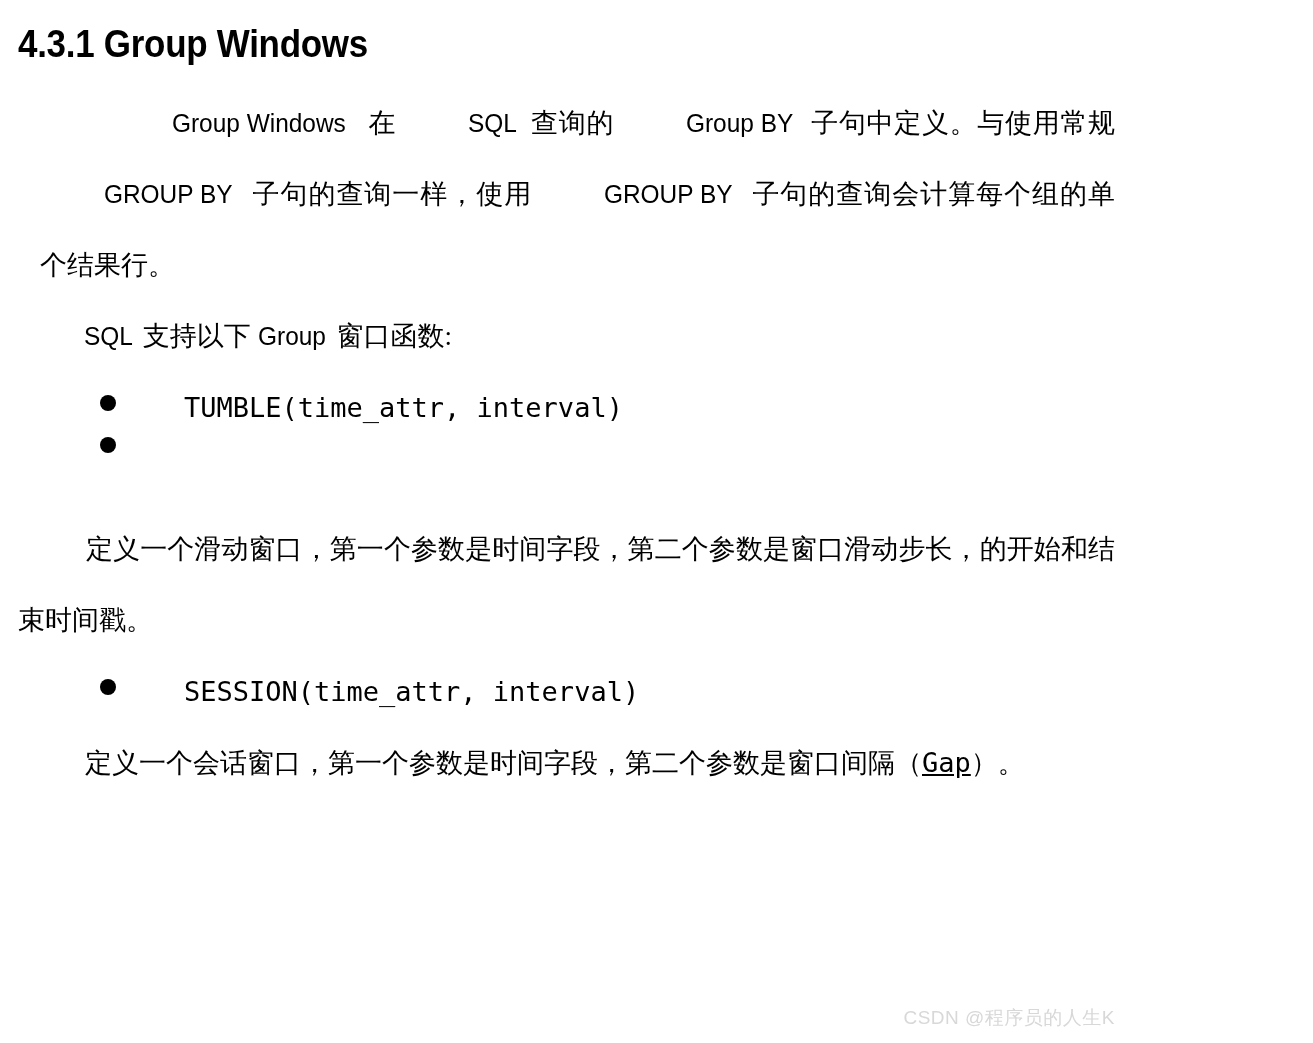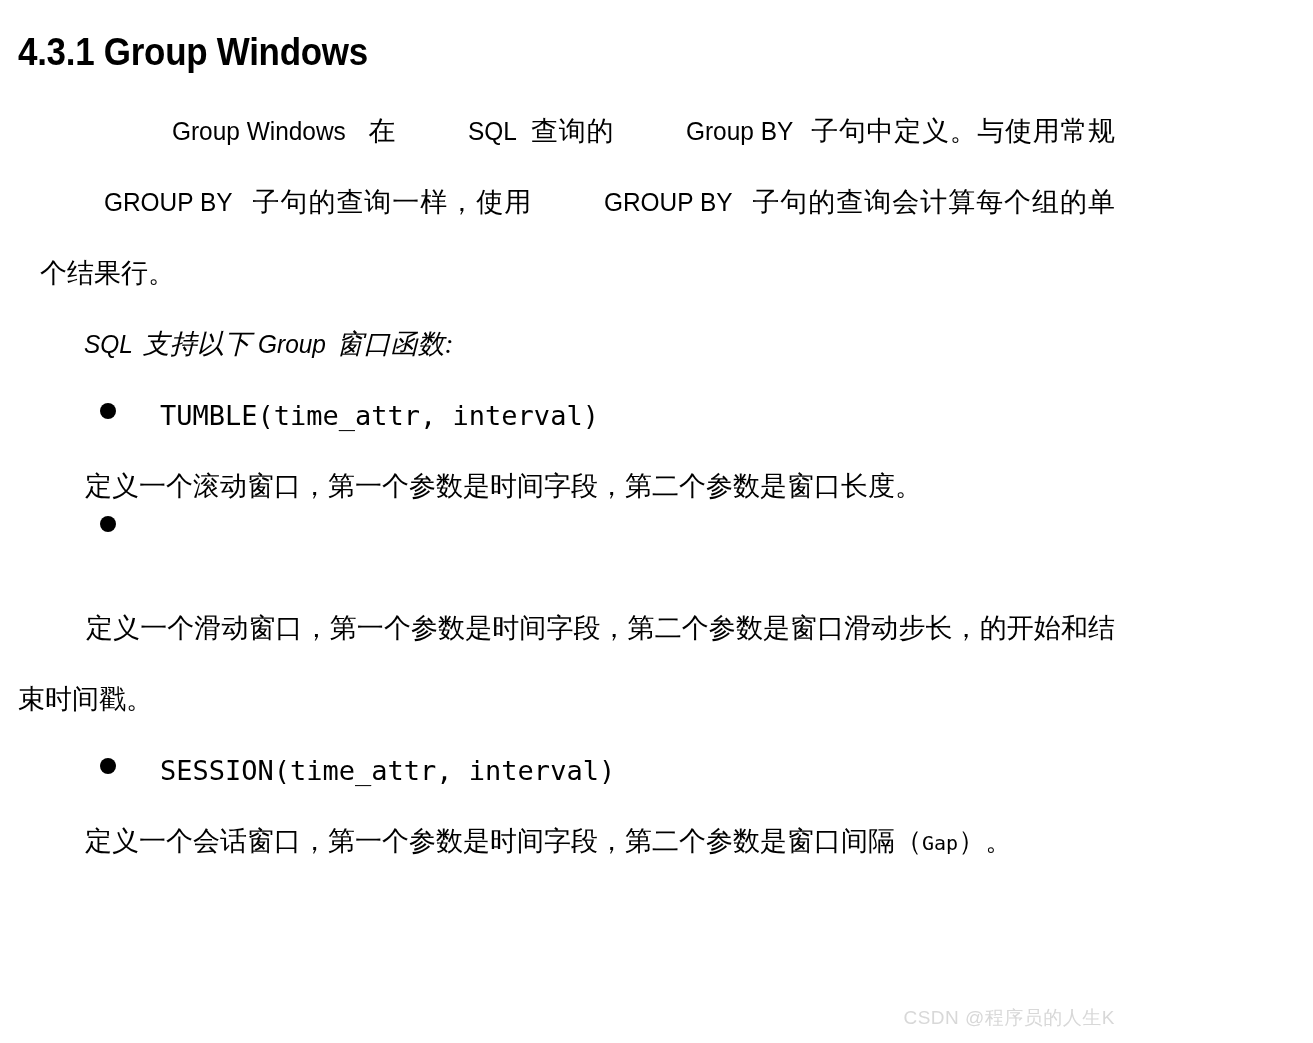--- a/index.html
+++ b/index.html
@@ -15,21 +15,21 @@
     font-family: "Liberation Serif", "DejaVu Serif", serif;
     color: #000000;
     -webkit-font-smoothing: antialiased;
   }
 
   .page {
     position: relative;
     width: 1131px;
     height: 1043px;
     box-sizing: border-box;
-    padding: 16px 16px 0 18px;
+    padding: 8px 16px 0 18px;
   }
 
   
   .doc-heading {
     font-family: "Liberation Sans", "DejaVu Sans", sans-serif;
     font-weight: bold;
     font-size: 38px;
     line-height: 44px;
     letter-spacing: -0.3px;
     margin: 0;
@@ -56,30 +56,31 @@
     transform: scaleX(0.94);
     display: inline-block;
     transform-origin: left center;
   }
 
   .p-intro {
     padding-top: 22px;
     margin-left: 22px;
   }
   .indent-2em { text-indent: 68px; }
-  .indent-fixed { padding-left: 66px; font-style: italic; }
+  .indent-fixed { padding-left: 66px; }
   .indent-desc { padding-left: 67px; }
 
   
   .bullet-row {
     display: flex;
     align-items: baseline;
     line-height: 71px;
     height: 71px;
     padding-left: 82px;
+    gap: 24px;
   }
   .bullet-dot {
     width: 16px;
     height: 16px;
     border-radius: 50%;
     background: #000000;
     flex: 0 0 auto;
     position: relative;
     top: -6px;
   }
@@ -87,21 +88,22 @@
     font-family: "DejaVu Sans Mono", "Liberation Mono", monospace;
     font-size: 27px;
     letter-spacing: 0px;
     margin-left: 44px;
     white-space: pre;
     color: #000000;
   }
 
   .mono-inline {
     font-family: "DejaVu Sans Mono", "Liberation Mono", monospace;
-    font-size: 20px;
+    font-size: 27px;
+    text-decoration: underline;
   }
 
   
   .gap-block { height: 60px; }
 
   
   .watermark {
     position: absolute;
     right: 16px;
     bottom: 12px;
@@ -139,21 +141,20 @@
     <span>支持以下</span>
     <span class="latin">Group</span>
     <span>窗口函数:</span>
   </p>
 
   <div class="bullet-row">
     <span class="bullet-dot"></span>
     <span class="bullet-code">TUMBLE(time_attr, interval)</span>
   </div>
 
-  <p class="body-block indent-desc">定义一个滚动窗口，第一个参数是时间字段，第二个参数是窗口长度。</p>
 
   <div class="bullet-row">
     <span class="bullet-dot"></span>
   </div>
 
   <p class="body-block indent-2em">定义一个滑动窗口，第一个参数是时间字段，第二个参数是窗口滑动步长，的开始和结束时间戳。</p>
 
   <div class="bullet-row">
     <span class="bullet-dot"></span>
     <span class="bullet-code">SESSION(time_attr, interval)</span>

